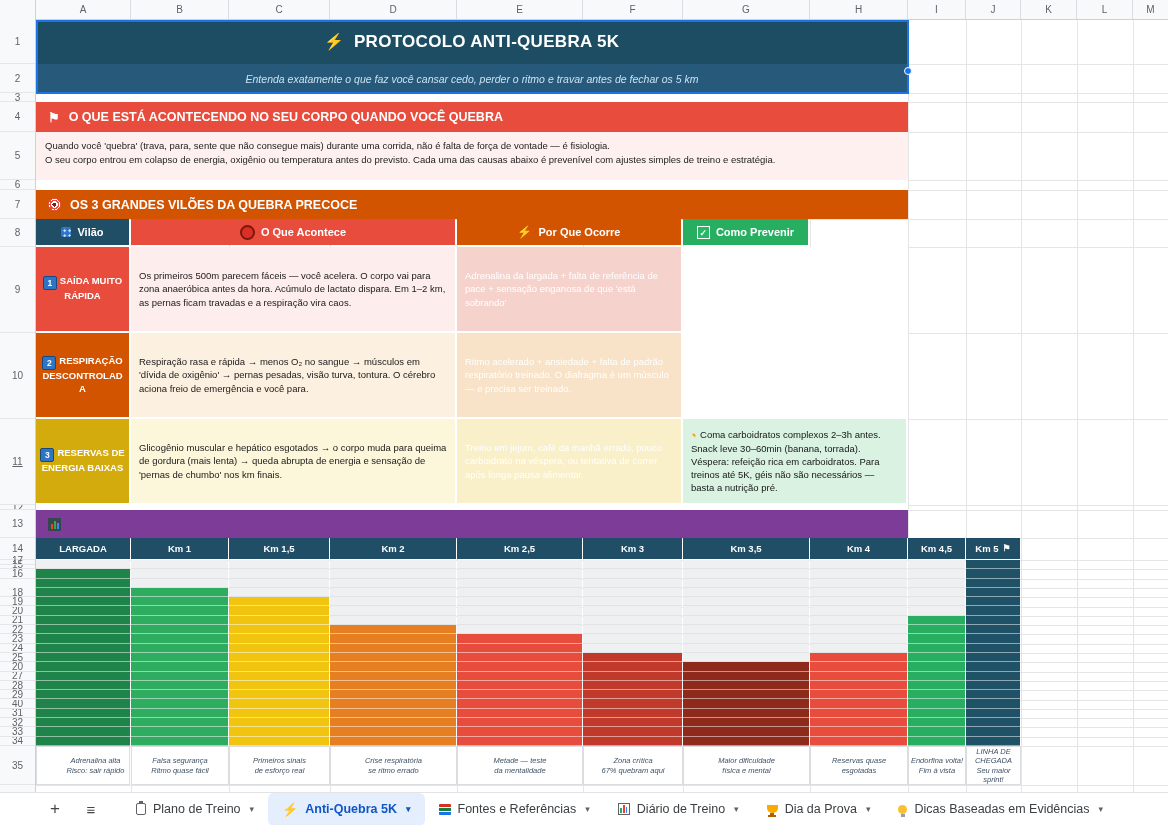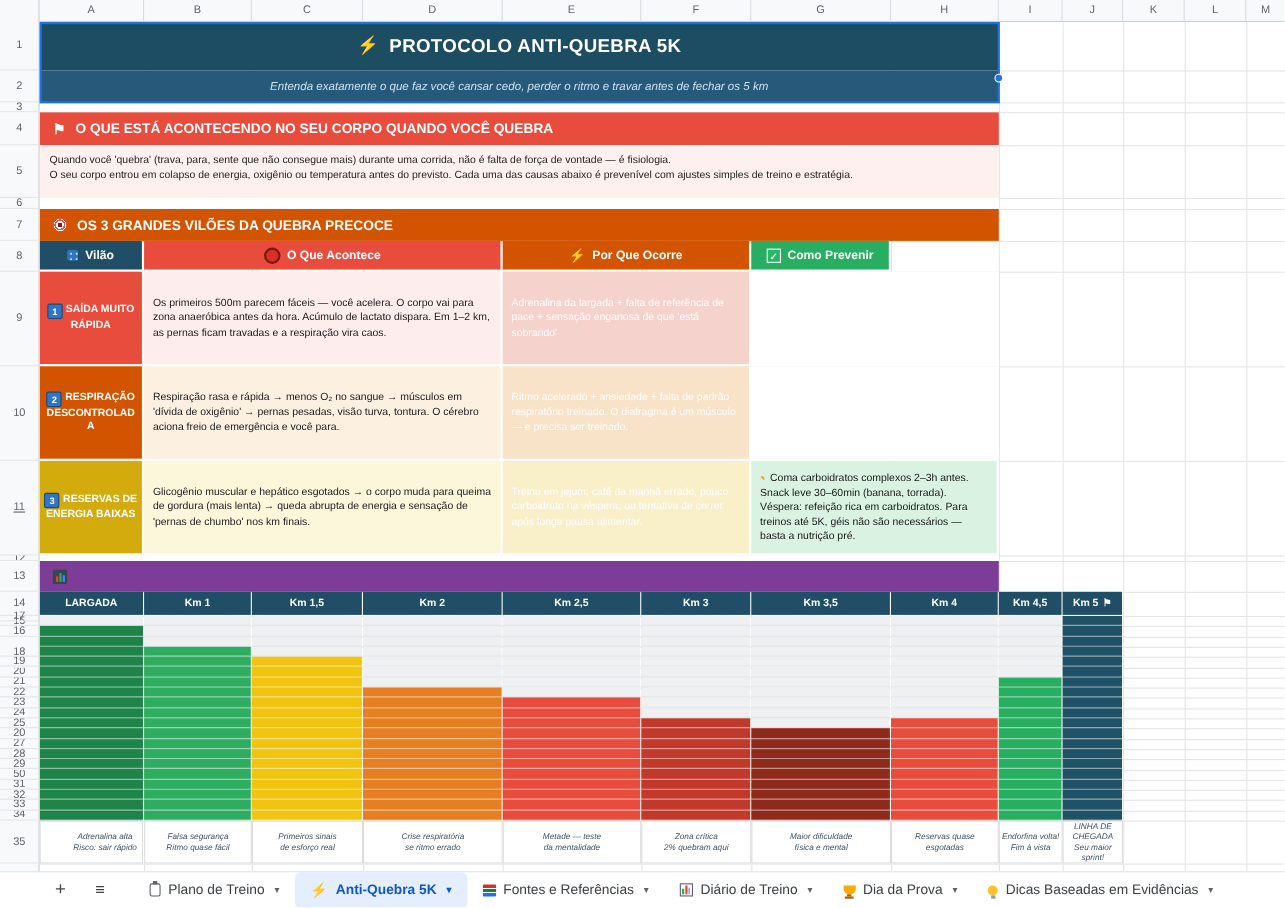--- a/index.html
+++ b/index.html
@@ -119,21 +119,21 @@
       <div class="rownum" style="top: 586.5px; height: 9.3px;">20</div>
       <div class="rownum" style="top: 595.8px; height: 9.3px;">21</div>
       <div class="rownum" style="top: 605.1px; height: 9.3px;">22</div>
       <div class="rownum" style="top: 614.4px; height: 9.3px;">23</div>
       <div class="rownum" style="top: 623.7px; height: 9.3px;">24</div>
       <div class="rownum" style="top: 633px; height: 9.3px;">25</div>
       <div class="rownum" style="top: 642.3px; height: 9.3px;">20</div>
       <div class="rownum" style="top: 651.6px; height: 9.3px;">27</div>
       <div class="rownum" style="top: 660.9px; height: 9.3px;">28</div>
       <div class="rownum" style="top: 670.2px; height: 9.3px;">29</div>
-      <div class="rownum" style="top: 679.5px; height: 9.3px;">50</div>
+      <div class="rownum" style="top: 679.5px; height: 9.3px;">40</div>
       <div class="rownum" style="top: 688.8px; height: 9.3px;">31</div>
       <div class="rownum" style="top: 698.1px; height: 9.3px;">32</div>
       <div class="rownum" style="top: 707.4px; height: 9.3px;">33</div>
       <div class="rownum" style="top: 716.7px; height: 9.3px;">34</div>
       <div class="rownum" style="top: 726px; height: 39px;">35</div>
     </div>
   <div class="abs" id="cornerbox"></div>
 
   <div class="blk" id="title-bar">
     <span class="ico-bolt" style="font-size:16px;">⚡</span>
@@ -462,21 +462,21 @@
       <div class="ccell" style="height: 9.3px; background: rgb(192, 57, 43); border-bottom: 1px solid rgba(255, 255, 255, 0.5);"></div>
       <div class="ccell" style="height: 9.3px; background: rgb(192, 57, 43); border-bottom: 1px solid rgba(255, 255, 255, 0.5);"></div>
       <div class="ccell" style="height: 9.3px; background: rgb(192, 57, 43); border-bottom: 1px solid rgba(255, 255, 255, 0.5);"></div>
       <div class="ccell" style="height: 9.3px; background: rgb(192, 57, 43); border-bottom: 1px solid rgba(255, 255, 255, 0.5);"></div>
       <div class="ccell" style="height: 9.3px; background: rgb(192, 57, 43); border-bottom: 1px solid rgba(255, 255, 255, 0.5);"></div>
       <div class="ccell" style="height: 9.3px; background: rgb(192, 57, 43); border-bottom: 1px solid rgba(255, 255, 255, 0.5);"></div>
       <div class="ccell" style="height: 9.3px; background: rgb(192, 57, 43); border-bottom: 1px solid rgba(255, 255, 255, 0.5);"></div>
       <div class="ccell" style="height: 9.3px; background: rgb(192, 57, 43); border-bottom: 1px solid rgba(255, 255, 255, 0.5);"></div>
     </div>
     <div class="capcell" style="left: 583px; top: 746px; width: 100px; height: 39px;">Zona crítica
-2% quebram aqui</div>
+67% quebram aqui</div>
     <div class="kmcell" style="left: 683px; top: 538px; width: 126px; height: 21px;">
       <span>Km 3,5</span>
     </div>
     <div class="stack" style="left: 683px; top: 560px; width: 126px; height: 186px;">
       <div class="ccell" style="height: 9.3px; background: rgb(238, 240, 242); border-bottom: 1px solid rgb(225, 227, 229);"></div>
       <div class="ccell" style="height: 9.3px; background: rgb(238, 240, 242); border-bottom: 1px solid rgb(225, 227, 229);"></div>
       <div class="ccell" style="height: 9.3px; background: rgb(238, 240, 242); border-bottom: 1px solid rgb(225, 227, 229);"></div>
       <div class="ccell" style="height: 9.3px; background: rgb(238, 240, 242); border-bottom: 1px solid rgb(225, 227, 229);"></div>
       <div class="ccell" style="height: 9.3px; background: rgb(238, 240, 242); border-bottom: 1px solid rgb(225, 227, 229);"></div>
       <div class="ccell" style="height: 9.3px; background: rgb(238, 240, 242); border-bottom: 1px solid rgb(225, 227, 229);"></div>

